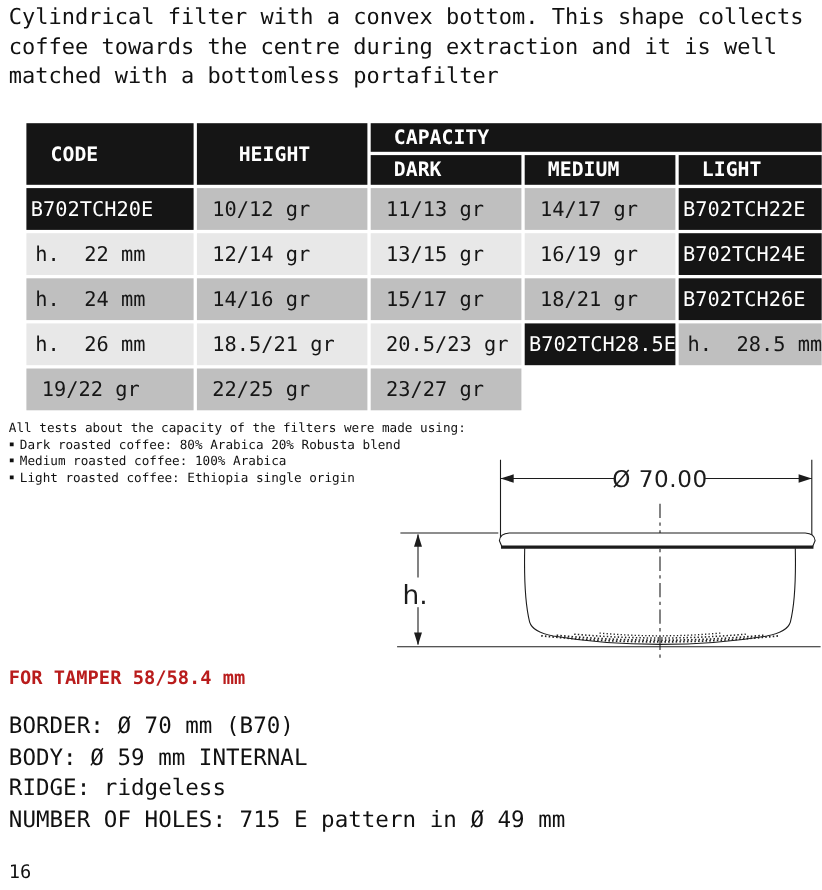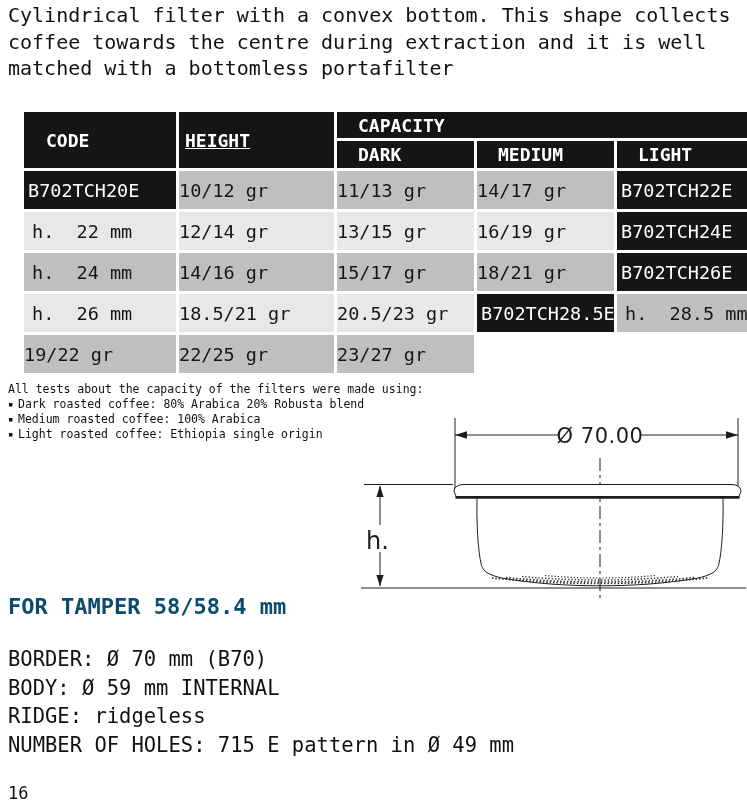--- a/index.html
+++ b/index.html
@@ -17,51 +17,51 @@
     position:absolute; left:24px; top:112px;
     display:grid;
     grid-template-columns:152px 155px 137px 137px 140px;
     grid-template-rows:26px 27px repeat(5, 38px);
     gap:3px;
     background:#ffffff;
   }
   .cell { display:flex; align-items:center; white-space:pre; }
   .th { background:#151515; color:#ffffff; font-weight:bold; font-size:18px; padding-left:21px; }
   .th-code   { grid-column:1; grid-row:1 / 3; padding-left:22px; }
-  .th-height { grid-column:2; grid-row:1 / 3; padding-left:6px;text-decoration:underline; }
+  .th-height { grid-column:2; grid-row:1 / 3; padding-left:38px; }
   .th-cap    { grid-column:3 / 6; grid-row:1; }
   .th-dark   { grid-column:3; grid-row:2; }
   .th-medium { grid-column:4; grid-row:2; }
   .th-light  { grid-column:5; grid-row:2; }
   .code-cell { background:#151515; color:#ffffff; font-size:18.5px; padding-left:4px; }
   .data-cell { font-size:18.5px; color:#161616; }
   .h-cell   { padding-left:8px; }
-  .cap-cell { }
+  .cap-cell { padding-left:14px; }
   .shade-a { background:#bfbfbf; }
   .shade-b { background:#e8e8e8; }
   
   .footnotes {
     position:absolute; left:8px; top:382px; width:440px;
     font-size:11.5px; line-height:15px; color:#111;
   }
   .fn-item { display:flex; }
   .fn-bullet { font-size:9px; width:10px; display:inline-flex; align-items:center; }
   
   .drawing { position:absolute; left:350px; top:415px; }
   .drawing .thin   { stroke:#1c1c1c; stroke-width:1; fill:none; }
   .drawing .thick  { stroke:#1c1c1c; stroke-width:2.8; fill:none; }
   .drawing .dotted { stroke:#222; fill:none; }
   .drawing .arrow  { fill:#1c1c1c; stroke:none; }
   .drawing .mask   { fill:#ffffff; stroke:none; }
   .dim-text { font-family:"DejaVu Sans", sans-serif; font-size:21px; letter-spacing:0.5px; fill:#1c1c1c; }
   .h-text   { font-family:"DejaVu Sans", sans-serif; font-size:24px; fill:#1c1c1c; }
   
   .tamper-heading {
-    position:absolute; left:8px; top:594px;
-    font-size:22px; font-weight:bold; color:#0c4a6e;
+    position:absolute; left:8px; top:607px;
+    font-size:17px; font-weight:bold; color:#b91c1c;
   }
   .specs {
     position:absolute; left:8px; top:645px; width:700px;
     font-size:20.5px; line-height:28.5px; color:#111;
   }
   .page-number { position:absolute; left:8px; top:783px; font-size:17px; color:#111; }
 </style>
 </head>
 <body>
 

